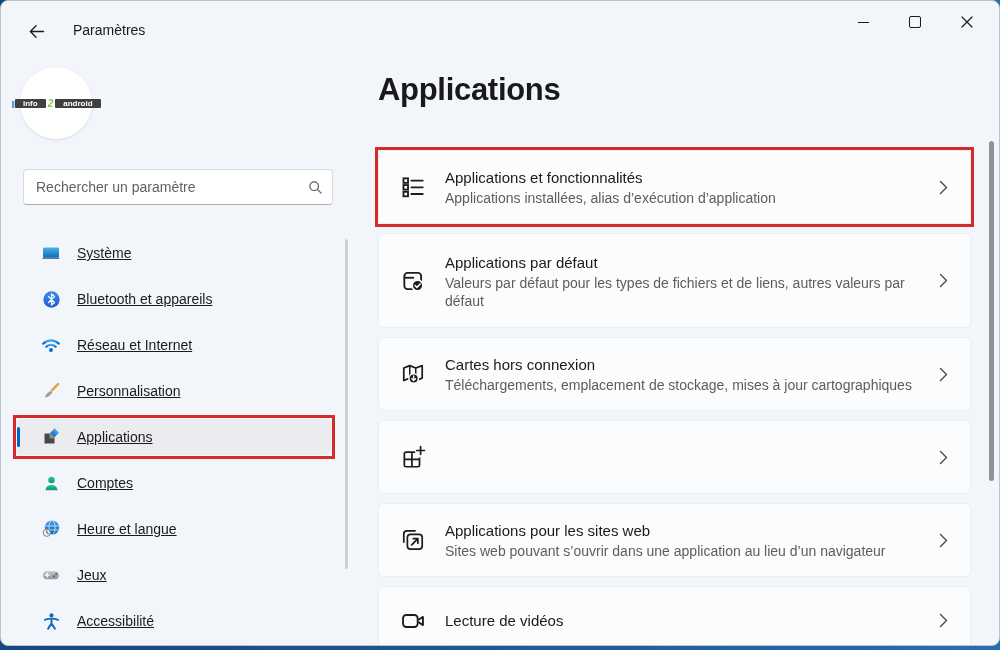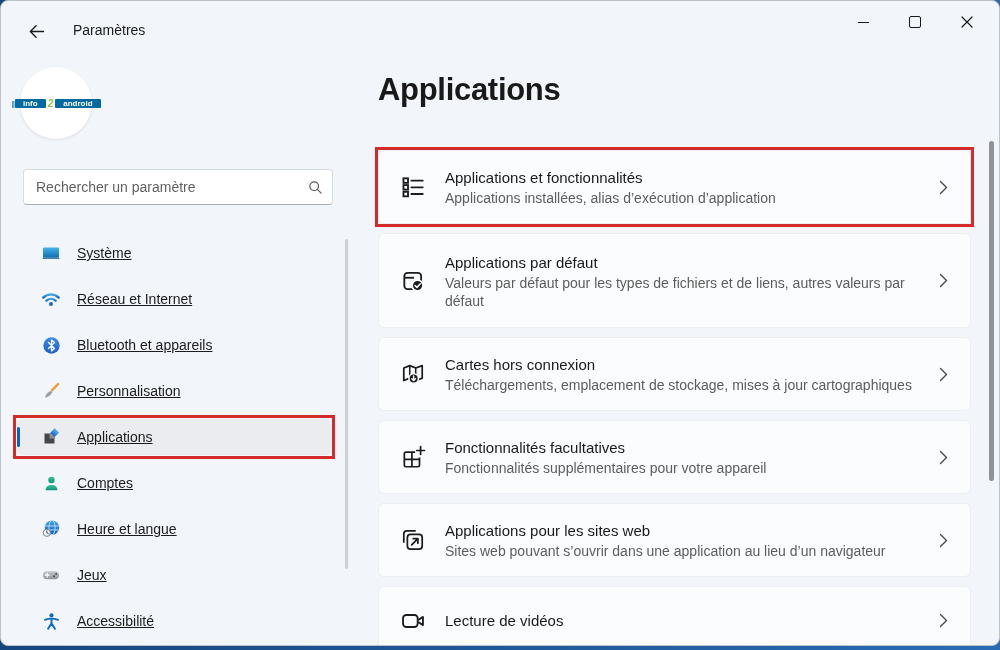--- a/index.html
+++ b/index.html
@@ -20,21 +20,21 @@
   .wc{width:52px;height:42px;display:flex;align-items:center;justify-content:center;}
   .wc-min i{display:block;width:11px;height:0;border-top:1.4px solid #1a1a1a;}
   .wc-max i{display:block;width:10px;height:10px;border:1.4px solid #1a1a1a;border-radius:2px;}
   
   .sidebar{position:absolute;left:0;top:56px;width:360px;bottom:0;}
   .avatar{position:absolute;left:19px;top:10px;width:72px;height:72px;border-radius:50%;
     background:#ffffff;box-shadow:0 1px 3px rgba(0,0,0,.10);
     display:flex;align-items:center;justify-content:center;}
   .logo{display:flex;align-items:center;gap:1px;font-size:8px;font-weight:700;white-space:nowrap;}
   .logo .bars{color:#3a8fd0;letter-spacing:-1px;}
-  .logo .bx{background:#0369a1;color:#fff;padding:0 8px;border-radius:1px;}
+  .logo .bx{background:#404040;color:#fff;padding:0 8px;border-radius:1px;}
   .logo .two{color:#8dc63f;font-size:10px;font-style:italic;padding:0 1px;}
   .searchbox{position:absolute;left:22px;top:112px;width:308px;height:34px;background:#ffffff;
     border:1px solid #d7dade;border-bottom-color:#aab0b6;border-radius:4px;
     display:flex;align-items:center;}
   .searchbox input{flex:1;border:none;outline:none;background:transparent;
     font-family:inherit;font-size:14px;color:#3a3a3a;padding:0 0 0 12px;}
   .searchbox input::placeholder{color:#616161;}
   .searchicon{width:34px;display:flex;align-items:center;justify-content:center;}
   .nav{position:absolute;left:16px;top:178px;width:314px;display:flex;flex-direction:column;gap:10px;}
   .navitem{position:relative;height:36px;border-radius:5px;display:flex;align-items:center;cursor:pointer;}
@@ -120,49 +120,49 @@
               </defs>
             <rect x="2" y="4.5" width="16" height="10" rx="1" fill="url(#gsys)"></rect>
             <path d="M1 15.8 H19 L17.6 14.5 H2.4 Z" fill="#0c5a93"></path>
           </svg>
         </span>
         <span class="nlabel">Système</span>
       </div>
 
       <div class="navitem">
         <span class="nicon">
+          <svg width="19" height="19" viewBox="0 0 20 20">
+            <defs>
+                <linearGradient id="gbt" x1="0" y1="0" x2="0" y2="1">
+              <stop offset="0" stop-color="#3c8ae8"></stop>
+                  <stop offset="1" stop-color="#1b5fd0"></stop>
+                </linearGradient>
+              </defs>
+            <circle cx="10" cy="10" r="8.6" fill="url(#gbt)"></circle>
+            <path d="M6.8 6.8 L13.2 13.1 L10 15.8 L10 4.2 L13.2 6.9 L6.8 13.2" stroke="#ffffff" stroke-width="1.3" fill="none" stroke-linecap="round" stroke-linejoin="round"></path>
+          </svg>
+        </span>
+        <span class="nlabel">Bluetooth et appareils</span>
+      </div>
+
+      <div class="navitem">
+        <span class="nicon">
           <svg width="20" height="20" viewBox="0 0 20 20">
             <defs>
                 <linearGradient id="gwf" x1="0" y1="0" x2="0" y2="1">
               <stop offset="0" stop-color="#49a8ec"></stop>
                   <stop offset="1" stop-color="#1268c4"></stop>
                 </linearGradient>
               </defs>
             <path d="M2.2 8.6 a11 11 0 0 1 15.6 0" stroke="url(#gwf)" stroke-width="2.2" fill="none" stroke-linecap="round"></path>
             <path d="M5.3 11.7 a6.6 6.6 0 0 1 9.4 0" stroke="url(#gwf)" stroke-width="2.2" fill="none" stroke-linecap="round"></path>
             <circle cx="10" cy="15" r="2" fill="#1268c4"></circle>
           </svg>
         </span>
         <span class="nlabel">Réseau et Internet</span>
-      </div>
-
-      <div class="navitem">
-        <span class="nicon">
-          <svg width="19" height="19" viewBox="0 0 20 20">
-            <defs>
-                <linearGradient id="gbt" x1="0" y1="0" x2="0" y2="1">
-              <stop offset="0" stop-color="#3c8ae8"></stop>
-                  <stop offset="1" stop-color="#1b5fd0"></stop>
-                </linearGradient>
-              </defs>
-            <circle cx="10" cy="10" r="8.6" fill="url(#gbt)"></circle>
-            <path d="M6.8 6.8 L13.2 13.1 L10 15.8 L10 4.2 L13.2 6.9 L6.8 13.2" stroke="#ffffff" stroke-width="1.3" fill="none" stroke-linecap="round" stroke-linejoin="round"></path>
-          </svg>
-        </span>
-        <span class="nlabel">Bluetooth et appareils</span>
       </div>
 
       <div class="navitem">
         <span class="nicon">
           <svg width="20" height="20" viewBox="0 0 20 20">
             <path d="M11.2 9.2 L17 3.2" stroke="#e8a33d" stroke-width="2.6" stroke-linecap="round"></path>
             <path d="M4 16.2 C4.6 12.8 7.4 11.2 9.9 9.8 L11.4 11.3 C10 13.8 8 15.6 4.6 16.6 Z" fill="#9aa0a6"></path>
           </svg>
         </span>
         <span class="nlabel">Personnalisation</span>
@@ -327,24 +327,20 @@
       <div class="card c4">
         <span class="cicon">
           <svg width="26" height="26" viewBox="0 0 24 24">
             <g stroke="#1c1c1c" stroke-width="1.6" fill="none">
               <path d="M4 9 V19.5 A1.5 1.5 0 0 0 5.5 21 H16.5 A1.5 1.5 0 0 0 18 19.5 V12.5 M4 9 A1.5 1.5 0 0 1 5.5 7.5 H14"></path>
               <path d="M11 7.8 V20.7 M4.2 14.2 H17.8"></path>
               <path d="M19 2.5 V9.5 M15.5 6 H22.5" stroke-linecap="round"></path>
             </g>
           </svg>
         </span>
-        <div class="ctext">
-          <div class="ctitle">Fonctionnalités facultatives</div>
-          <div class="csub">Fonctionnalités supplémentaires pour votre appareil</div>
-        </div>
         <span class="chev">
           <svg width="9" height="15" viewBox="0 0 9 15">
               <path d="M1.5 1.5 L7.5 7.5 L1.5 13.5" stroke="#484848" stroke-width="1.4" fill="none" stroke-linecap="round" stroke-linejoin="round"></path>
             </svg>
         </span>
       </div>
 
       <div class="card c5">
         <span class="cicon">
           <svg width="26" height="26" viewBox="0 0 24 24">

